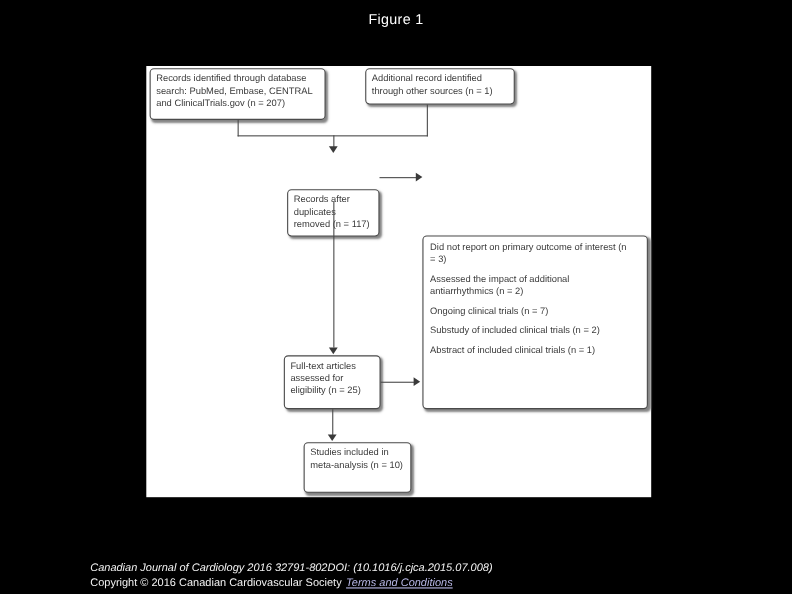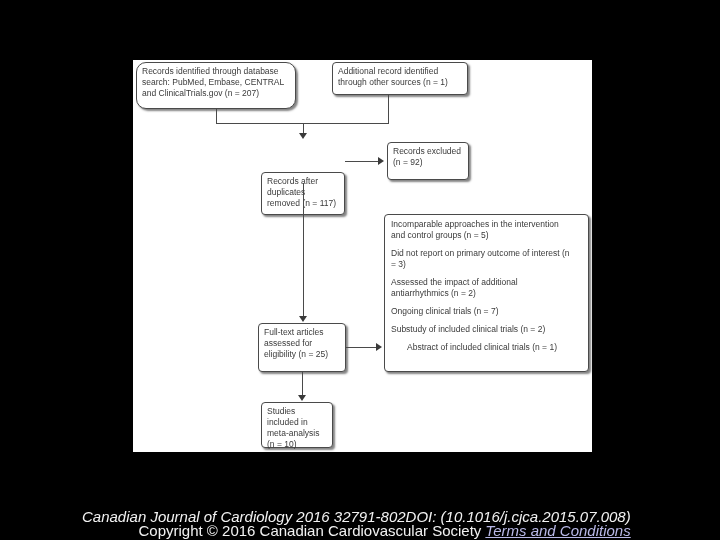--- a/index.html
+++ b/index.html
@@ -14,66 +14,65 @@
   .panel{
     position:absolute;left:133px;top:60px;width:459px;height:392px;
     background:#ffffff;
   }
   .fbox{
     position:absolute;box-sizing:border-box;background:#ffffff;
     border:1px solid #4a4a4a;border-radius:4px;
     box-shadow:2px 2px 2px rgba(110,110,110,0.85);
     color:#3a3a3a;font-size:8.5px;line-height:1.3;padding:3px 5px;
   }
-  .box-identified{left:3px;top:2px;width:160px;height:47px;border-radius:10px;}
+  .box-identified{left:3px;top:2px;width:160px;height:47px;}
   .box-additional{left:187px;top:2px;width:136px;height:33px;margin-left:12px;}
   .box-duplicates{left:128px;top:80px;width:84px;height:43px;margin-top:32px;}
   .box-excluded{left:254px;top:82px;width:82px;height:38px;}
   .box-reasons{left:251px;top:154px;width:205px;height:158px;padding:4px 18px 4px 6px;}
   .box-fulltext{left:125px;top:263px;width:88px;height:49px;}
-  .box-included{left:128px;top:342px;width:72px;height:46px;}
+  .box-included{left:143px;top:342px;width:98px;height:46px;}
   .reason{margin:0 0 7px 0;line-height:11px;}
-  .reason:last-child{margin-bottom:0;margin-left:16px;}
+  .reason:last-child{margin-bottom:0;}
   .hline,.vline{position:absolute;background:#4a4a4a;}
   .hline{height:1px;}
   .vline{width:1px;}
   .arrow-down{
     position:absolute;width:0;height:0;
     border-left:4px solid transparent;border-right:4px solid transparent;
     border-top:6px solid #3a3a3a;
   }
   .arrow-right{
     position:absolute;width:0;height:0;
     border-top:4px solid transparent;border-bottom:4px solid transparent;
     border-left:6px solid #3a3a3a;
   }
   .footer{
     position:absolute;left:82px;top:510px;color:#f2f2f2;
-    font-size:15px;line-height:13.5px;text-align:right;
+    font-size:10px;line-height:13.5px;
   }
   .footer .citation{font-style:italic;}
   .footer .terms-link{
     color:#b9b9e8;text-decoration:underline;margin-left:4px;cursor:pointer;font-style:italic;
   }
 </style>
 </head>
 <body>
 
 <div class="page">
 
+  <div class="fig-title">Figure 1</div>
 
   <div class="panel">
 
     <div class="fbox box-identified">Records identified through database search: PubMed, Embase, CENTRAL and ClinicalTrials.gov (n = 207)</div>
     <div class="fbox box-additional">Additional record identified through other sources (n = 1)</div>
     <div class="fbox box-duplicates">Records after duplicates removed (n = 117)</div>
-    <div class="fbox box-excluded">Records excluded (n = 92)</div>
 
     <div class="fbox box-reasons">
-      <div class="reason">Incomparable approaches in the intervention and control groups (n = 5)</div>
       <div class="reason">Did not report on primary outcome of interest (n = 3)</div>
       <div class="reason">Assessed the impact of additional antiarrhythmics (n = 2)</div>
       <div class="reason">Ongoing clinical trials (n = 7)</div>
       <div class="reason">Substudy of included clinical trials (n = 2)</div>
       <div class="reason">Abstract of included clinical trials (n = 1)</div>
     </div>
 
     <div class="fbox box-fulltext">Full-text articles assessed for eligibility (n = 25)</div>
     <div class="fbox box-included">Studies included in meta-analysis (n = 10)</div>
 

